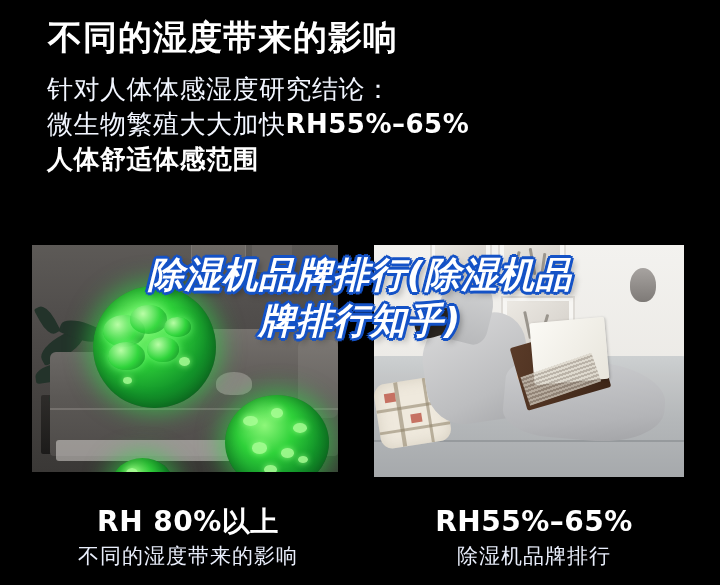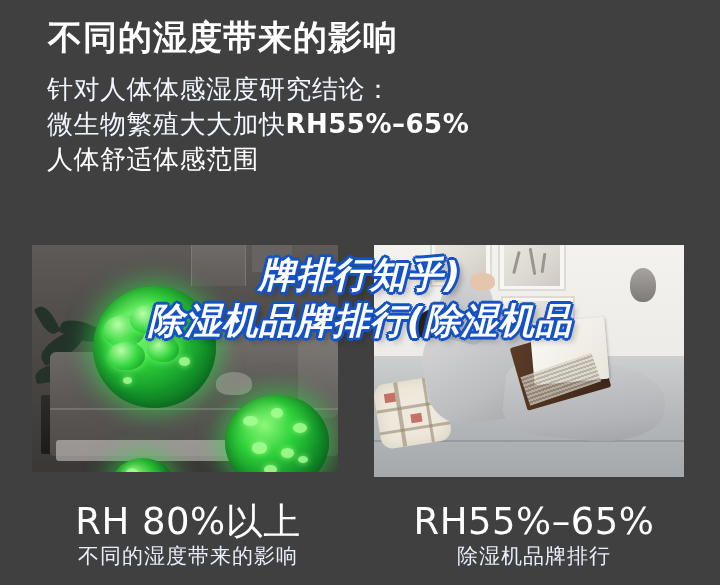--- a/index.html
+++ b/index.html
@@ -5,21 +5,21 @@
 <style>
   * { margin:0; padding:0; box-sizing:border-box; }
   html,body{
     width:720px; height:585px; overflow:hidden;
     background:#1449bc;
     font-family:"DejaVu Sans","Liberation Sans",sans-serif;
   }
   #page{
     position:relative;
     width:720px; height:585px;
-    background:#404040;
+    background:#000000;
   }
 
   
   .headline{
     position:absolute; left:48px; top:16px;
     font-size:34px; line-height:42px;
     font-weight:bold; color:#ffffff;
     letter-spacing:1px;
     white-space:nowrap;
   }
@@ -29,21 +29,21 @@
     position:absolute; left:47px; top:72px;
     width:600px;
   }
   .copy-line{
     color:#f2f6ff;
     font-size:26px;
     line-height:35px;
     white-space:nowrap;
     letter-spacing:0.5px;
   }
-  .copy-line.bold{ font-weight:normal; color:#ffffff; }
+  .copy-line.bold{ font-weight:bold; color:#ffffff; }
   .copy-line .b{ font-weight:bold; color:#ffffff; }
 
   
   .photos{ position:absolute; left:0; top:0; width:720px; height:585px; }
 
   .photo{
     position:absolute;
     overflow:hidden;
     background:#4a4745;
   }
@@ -230,21 +230,21 @@
        4px 4px 6px rgba(0,0,0,.35);
     pointer-events:none;
   }
   .overlay-title span{ display:block; }
 
   
   .caption{ position:absolute; top:505px; width:320px; text-align:center; }
   #caption-left{ left:28px; }
   #caption-right{ left:374px; }
   .caption .big{
-    font-size:37px; font-weight:normal; color:#ffffff;
+    font-size:28px; font-weight:bold; color:#ffffff;
     letter-spacing:0.5px; line-height:34px; white-space:nowrap;
   }
   .caption .small{
     margin-top:3px;
     font-size:21px; color:#e9eefb; line-height:28px;
     letter-spacing:1px; white-space:nowrap;
   }
 </style>
 </head>
 <body>
@@ -351,22 +351,22 @@
         <div class="book">
           <div class="cover"></div>
           <div class="page"></div>
           <div class="lines"></div>
         </div>
       </div>
     </div>
   </div>
 
   <div class="overlay-title">
+    <span>除湿机品牌排行(除湿机品</span>
     <span>牌排行知乎)</span>
-    <span>除湿机品牌排行(除湿机品</span>
   </div>
 
   <div class="caption" id="caption-left">
     <div class="big">RH 80%以上</div>
     <div class="small">不同的湿度带来的影响</div>
   </div>
 
   <div class="caption" id="caption-right">
     <div class="big">RH55%–65%</div>
     <div class="small">除湿机品牌排行</div>

